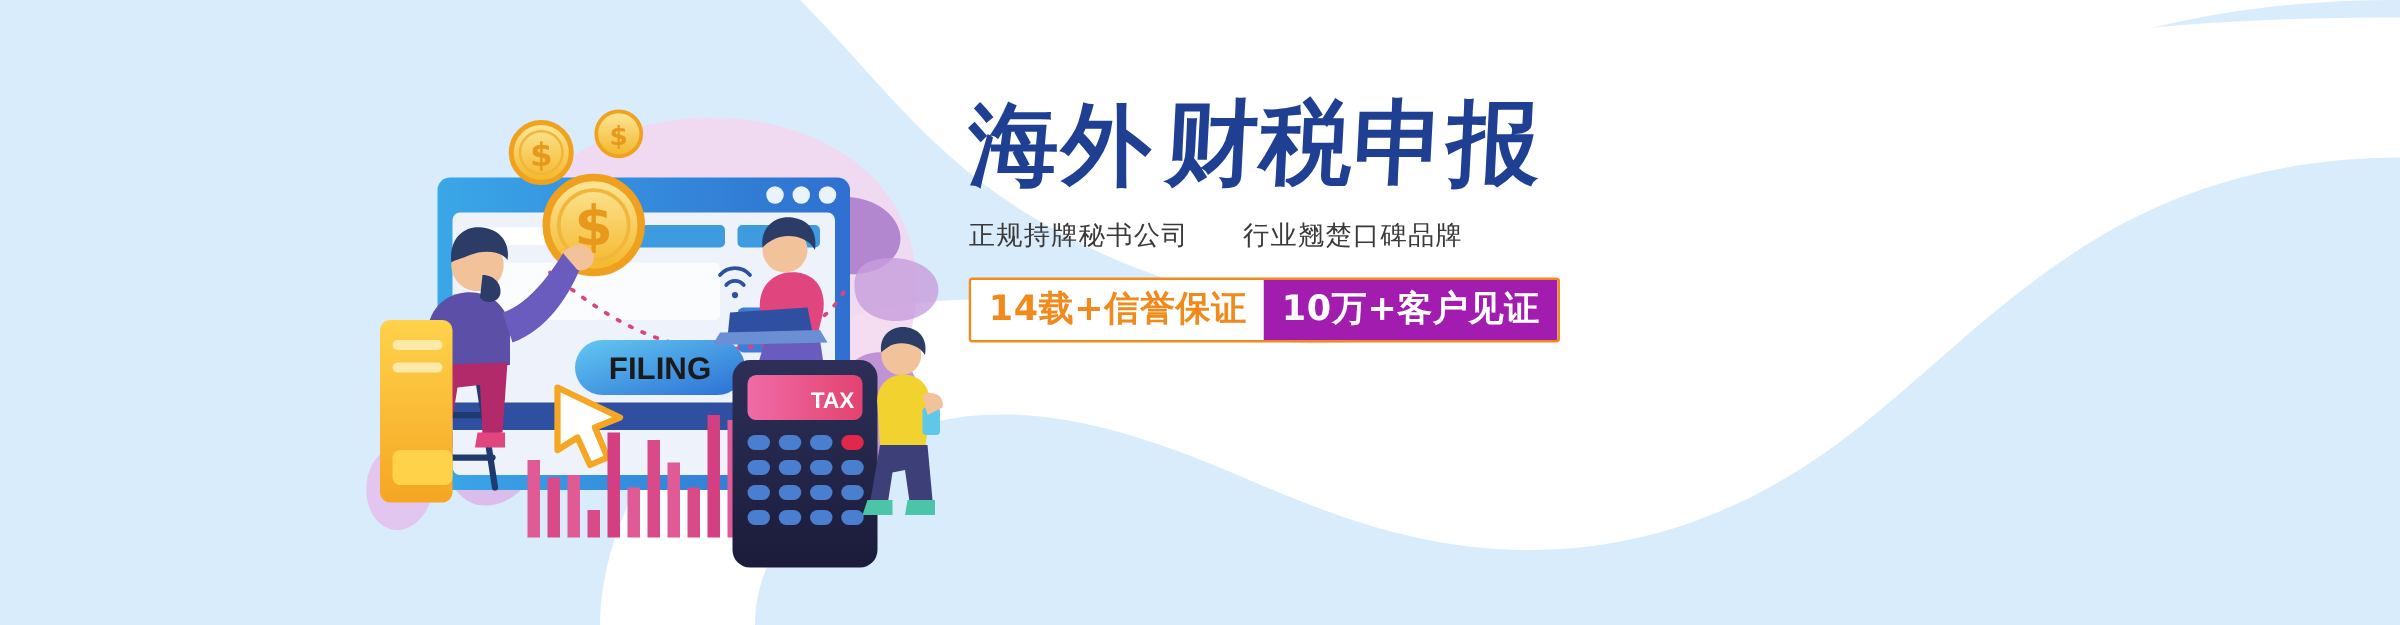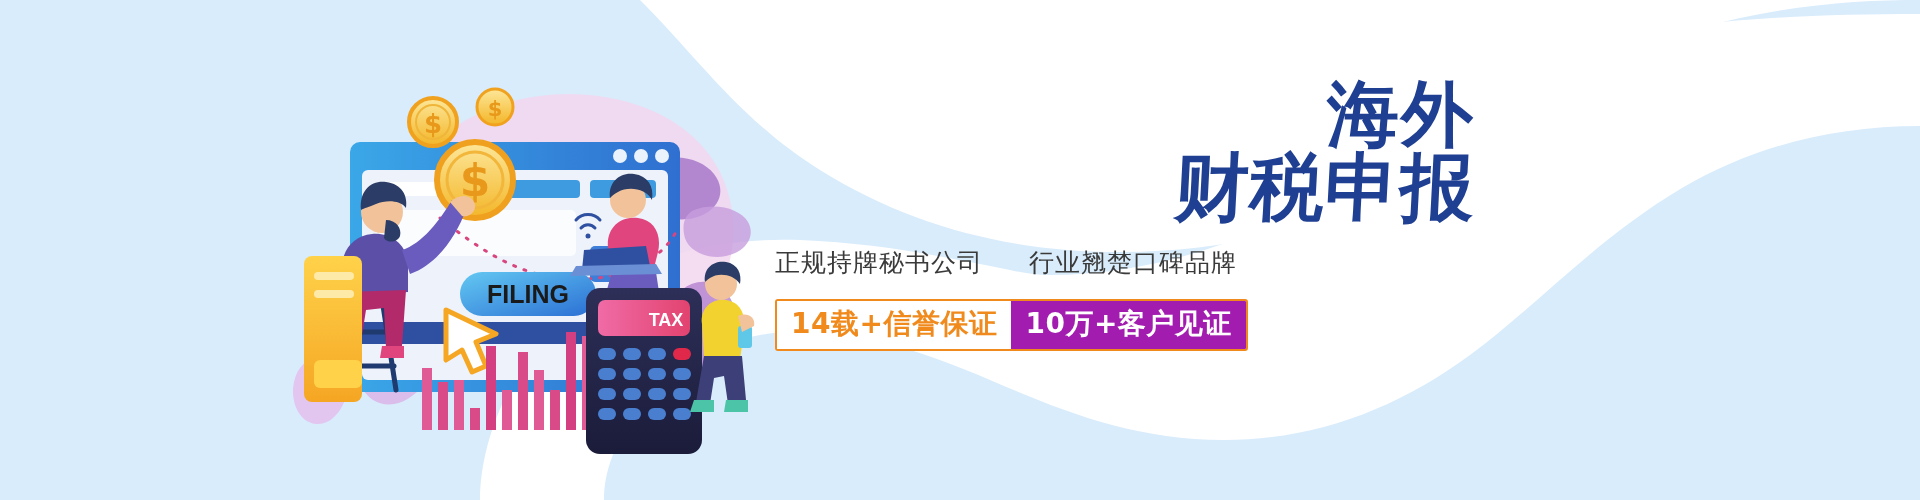--- a/index.html
+++ b/index.html
@@ -17,37 +17,36 @@
   
   .illus{position:absolute;left:290px;top:60px;width:470px;height:400px;}
   .illus-svg{width:470px;height:400px;display:block;}
 
   
   .copy{position:absolute;left:775px;top:78px;width:700px;}
 
   .headline{
     display:flex;align-items:flex-end;white-space:nowrap;
     line-height:1;
-    flex-direction:column;
   }
   .headline .h-a{
     font-size:72px;font-weight:bold;color:#1f3f92;
     letter-spacing:2px;
     font-family:"DejaVu Sans","Liberation Sans",sans-serif;
   }
   .headline .h-b{
     font-size:74px;font-weight:bold;color:#1f3f92;
     letter-spacing:1px;margin-left:10px;
     font-family:"DejaVu Sans","Liberation Sans",sans-serif;
     transform:skewX(-3deg);
   }
 
   .subline{
     margin-top:22px;
-    font-size:25px;color:#3a3a3a;letter-spacing:1px;white-space:nowrap;
+    font-size:21px;color:#3a3a3a;letter-spacing:1px;white-space:nowrap;
     font-family:"DejaVu Sans","Liberation Sans",sans-serif;
   }
   .subline .gap{display:inline-block;width:28px;}
 
   .badges{
     margin-top:20px;display:inline-flex;align-items:stretch;
     border:2px solid #f08a1c;border-radius:3px;overflow:hidden;
     background:#ffffff;
   }
   .badge{

